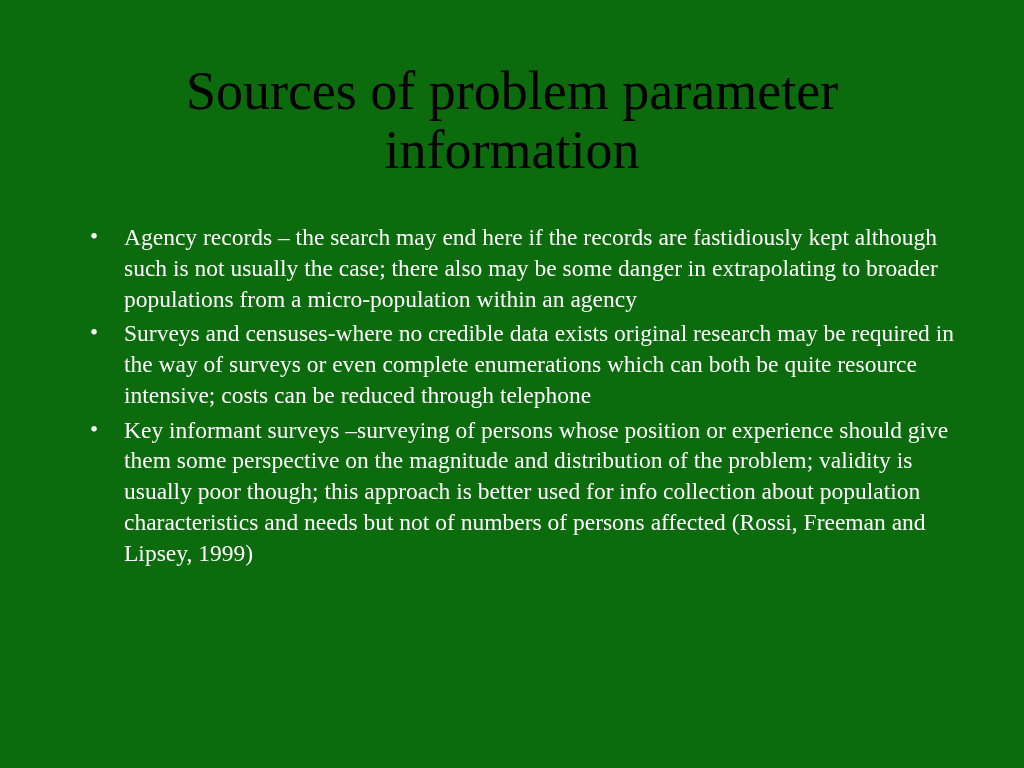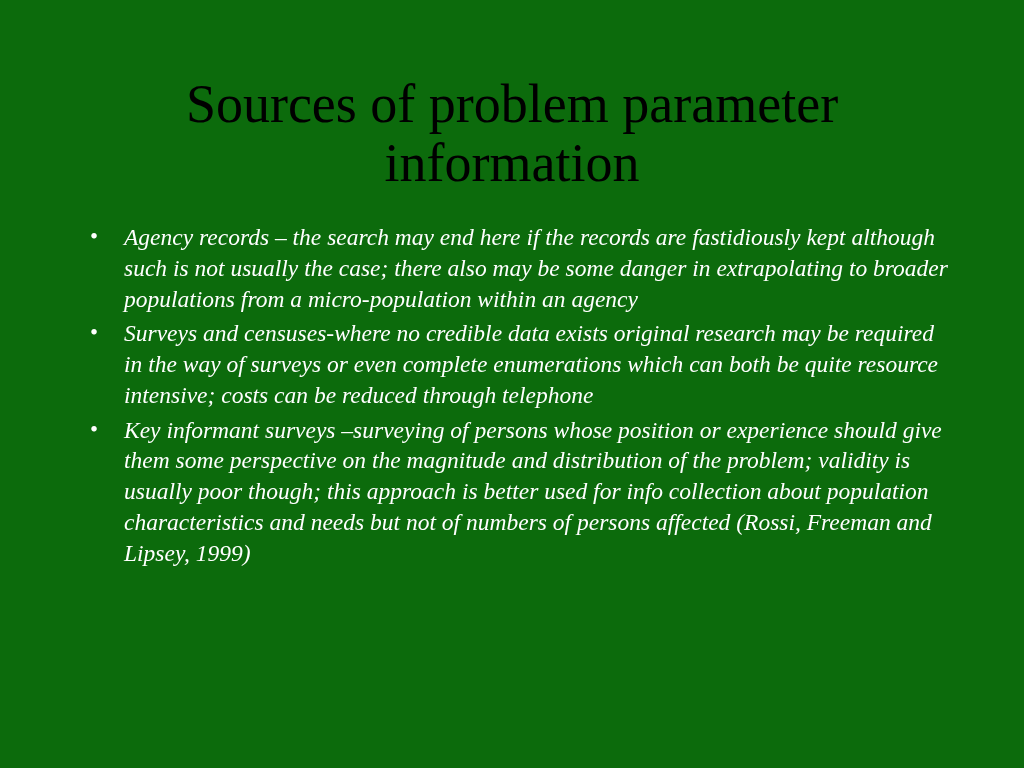--- a/index.html
+++ b/index.html
@@ -16,21 +16,21 @@
   .slide {
     position: relative;
     width: 1024px;
     height: 768px;
     background: #0c6b0c;
     box-sizing: border-box;
   }
   .slide-title {
     position: absolute;
     left: 72px;
-    top: 75px;
+    top: 62px;
     width: 880px;
     text-align: center;
     color: #000000;
     font-size: 54px;
     line-height: 1.10;
     font-family: "Liberation Serif", serif;
     font-weight: normal;
     margin: 0;
   }
   .body-list {
@@ -56,21 +56,20 @@
   .bullet-marker {
     position: absolute;
     left: 12px;
     top: 0;
     font-size: 23px;
     line-height: 1.31;
     color: #ffffff;
   }
   .bullet-text {
     display: block;
-    font-style: italic;
   }
 </style>
 </head>
 <body>
 
 <div class="slide">
 
   <h1 class="slide-title">Sources of problem parameter information</h1>
 
   <ul class="body-list">

